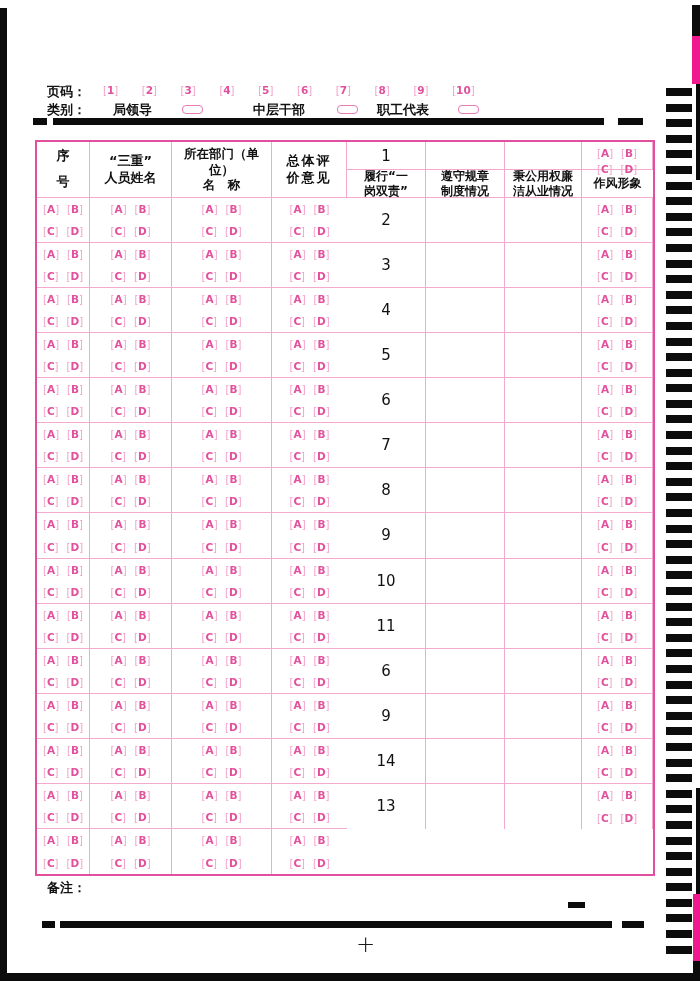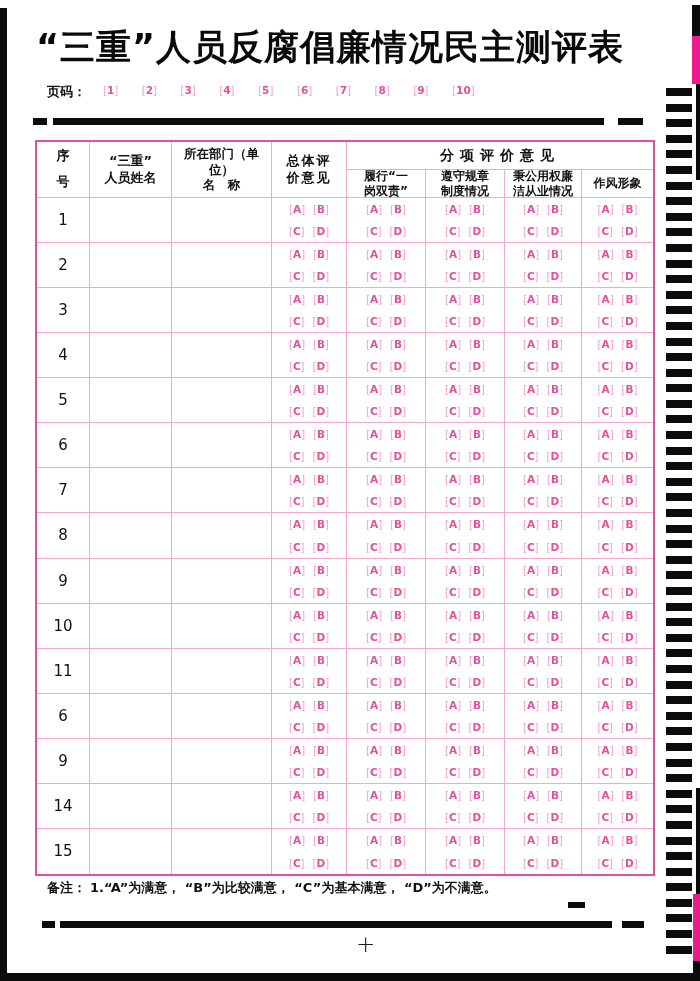--- a/index.html
+++ b/index.html
@@ -143,27 +143,30 @@
       <div class="tmark"></div>
       <div class="tmark"></div>
       <div class="tmark"></div>
       <div class="tmark"></div>
       <div class="tmark"></div>
       <div class="tmark"></div>
       <div class="tmark"></div>
       <div class="tmark"></div>
     </div>
 
-  <div class="title">“三重”人员反腐倡廉情况民主测评表</div>
 
   <div class="meta-row pagecode-row">
     <span class="meta-label">页码：</span>
     <span id="page-bubbles"><span class="bub obub" style="left: 103px; margin: 0px;"><i>[</i><b style="font-weight: bold;">1</b><i>]</i></span><span class="bub obub" style="left: 141.8px; margin: 0px;"><i>[</i><b style="font-weight: bold;">2</b><i>]</i></span><span class="bub obub" style="left: 180.6px; margin: 0px;"><i>[</i><b style="font-weight: bold;">3</b><i>]</i></span><span class="bub obub" style="left: 219.4px; margin: 0px;"><i>[</i><b style="font-weight: bold;">4</b><i>]</i></span><span class="bub obub" style="left: 258.2px; margin: 0px;"><i>[</i><b style="font-weight: bold;">5</b><i>]</i></span><span class="bub obub" style="left: 297px; margin: 0px;"><i>[</i><b style="font-weight: bold;">6</b><i>]</i></span><span class="bub obub" style="left: 335.8px; margin: 0px;"><i>[</i><b style="font-weight: bold;">7</b><i>]</i></span><span class="bub obub" style="left: 374.6px; margin: 0px;"><i>[</i><b style="font-weight: bold;">8</b><i>]</i></span><span class="bub obub" style="left: 413.4px; margin: 0px;"><i>[</i><b style="font-weight: bold;">9</b><i>]</i></span><span class="bub obub" style="left: 452.2px; margin: 0px;"><i>[</i><b style="font-weight: bold;">10</b><i>]</i></span></span>
   </div>
 
+  <div class="meta-row category-row">
+    <span class="meta-label">类别：</span>
+    <span id="category-items"><span class="cat-label" style="left: 113px;">局领导</span><span class="cat-bub" style="left: 182px;"></span><span class="cat-label" style="left: 253px;">中层干部</span><span class="cat-bub" style="left: 337px;"></span><span class="cat-label" style="left: 377px;">职工代表</span><span class="cat-bub" style="left: 458px;"></span></span>
+  </div>
 
   <div class="regline topline">
     <span class="sq"></span>
     <span class="ln"></span>
     <span class="dash"></span>
   </div>
 
   <div class="tbl" id="eval-table">
     <div class="th th-xuhao" style="grid-column:1;grid-row:1/3">
       <span>序</span>
@@ -174,21 +177,20 @@
       <span>人员姓名</span>
     </div>
     <div class="th th-dept" style="grid-column:3;grid-row:1/3">
       <span>所在部门（单位）</span>
       <span>名　称</span>
     </div>
     <div class="th th-overall" style="grid-column:4;grid-row:1/3">
       <span>总体评</span>
       <span>价意见</span>
     </div>
-    <div class="th th-group last-col" style="grid-column:5/9;grid-row:1">分项评价意见</div>
     <div class="th th-sub" style="grid-column:5;grid-row:2">
       <span>履行“一</span>
       <span>岗双责”</span>
     </div>
     <div class="th th-sub" style="grid-column:6;grid-row:2">
       <span>遵守规章</span>
       <span>制度情况</span>
     </div>
     <div class="th th-sub" style="grid-column:7;grid-row:2">
       <span>秉公用权廉</span>
@@ -512,21 +514,21 @@
         <div class="bubline"><span class="bub"><i>[</i><b style="font-weight: bold;">C</b><i>]</i></span><span class="bub"><i>[</i><b style="font-weight: bold;">D</b><i>]</i></span></div>
       </div>
       <div class="td td-bub">
         <div class="bubline"><span class="bub"><i>[</i><b style="font-weight: bold;">A</b><i>]</i></span><span class="bub"><i>[</i><b style="font-weight: bold;">B</b><i>]</i></span></div>
         <div class="bubline"><span class="bub"><i>[</i><b style="font-weight: bold;">C</b><i>]</i></span><span class="bub"><i>[</i><b style="font-weight: bold;">D</b><i>]</i></span></div>
       </div>
       <div class="td td-bub last-col">
         <div class="bubline"><span class="bub"><i>[</i><b style="font-weight: bold;">A</b><i>]</i></span><span class="bub"><i>[</i><b style="font-weight: bold;">B</b><i>]</i></span></div>
         <div class="bubline"><span class="bub"><i>[</i><b style="font-weight: bold;">C</b><i>]</i></span><span class="bub"><i>[</i><b style="font-weight: bold;">D</b><i>]</i></span></div>
       </div>
-      <div class="td td-num last-row">15</div>
+      <div class="td td-num last-row">13</div>
       <div class="td last-row"></div>
       <div class="td last-row"></div>
       <div class="td td-bub last-row">
         <div class="bubline"><span class="bub"><i>[</i><b style="font-weight: bold;">A</b><i>]</i></span><span class="bub"><i>[</i><b style="font-weight: bold;">B</b><i>]</i></span></div>
         <div class="bubline"><span class="bub"><i>[</i><b style="font-weight: bold;">C</b><i>]</i></span><span class="bub"><i>[</i><b style="font-weight: bold;">D</b><i>]</i></span></div>
       </div>
       <div class="td td-bub last-row">
         <div class="bubline"><span class="bub"><i>[</i><b style="font-weight: bold;">A</b><i>]</i></span><span class="bub"><i>[</i><b style="font-weight: bold;">B</b><i>]</i></span></div>
         <div class="bubline"><span class="bub"><i>[</i><b style="font-weight: bold;">C</b><i>]</i></span><span class="bub"><i>[</i><b style="font-weight: bold;">D</b><i>]</i></span></div>
       </div>
@@ -538,21 +540,20 @@
         <div class="bubline"><span class="bub"><i>[</i><b style="font-weight: bold;">A</b><i>]</i></span><span class="bub"><i>[</i><b style="font-weight: bold;">B</b><i>]</i></span></div>
         <div class="bubline"><span class="bub"><i>[</i><b style="font-weight: bold;">C</b><i>]</i></span><span class="bub"><i>[</i><b style="font-weight: bold;">D</b><i>]</i></span></div>
       </div>
       <div class="td td-bub last-row last-col">
         <div class="bubline"><span class="bub"><i>[</i><b style="font-weight: bold;">A</b><i>]</i></span><span class="bub"><i>[</i><b style="font-weight: bold;">B</b><i>]</i></span></div>
         <div class="bubline"><span class="bub"><i>[</i><b style="font-weight: bold;">C</b><i>]</i></span><span class="bub"><i>[</i><b style="font-weight: bold;">D</b><i>]</i></span></div>
       </div>
     </div>
 
   <div class="notes-label">备注：</div>
-  <div class="note1">1.“A”为满意， “B”为比较满意， “C”为基本满意， “D”为不满意。</div>
   <div class="lonedash"></div>
 
   <div class="regline botline">
     <span class="sq"></span>
     <span class="ln"></span>
     <span class="dash"></span>
   </div>
 
   <div class="plus-mark">+</div>
 

